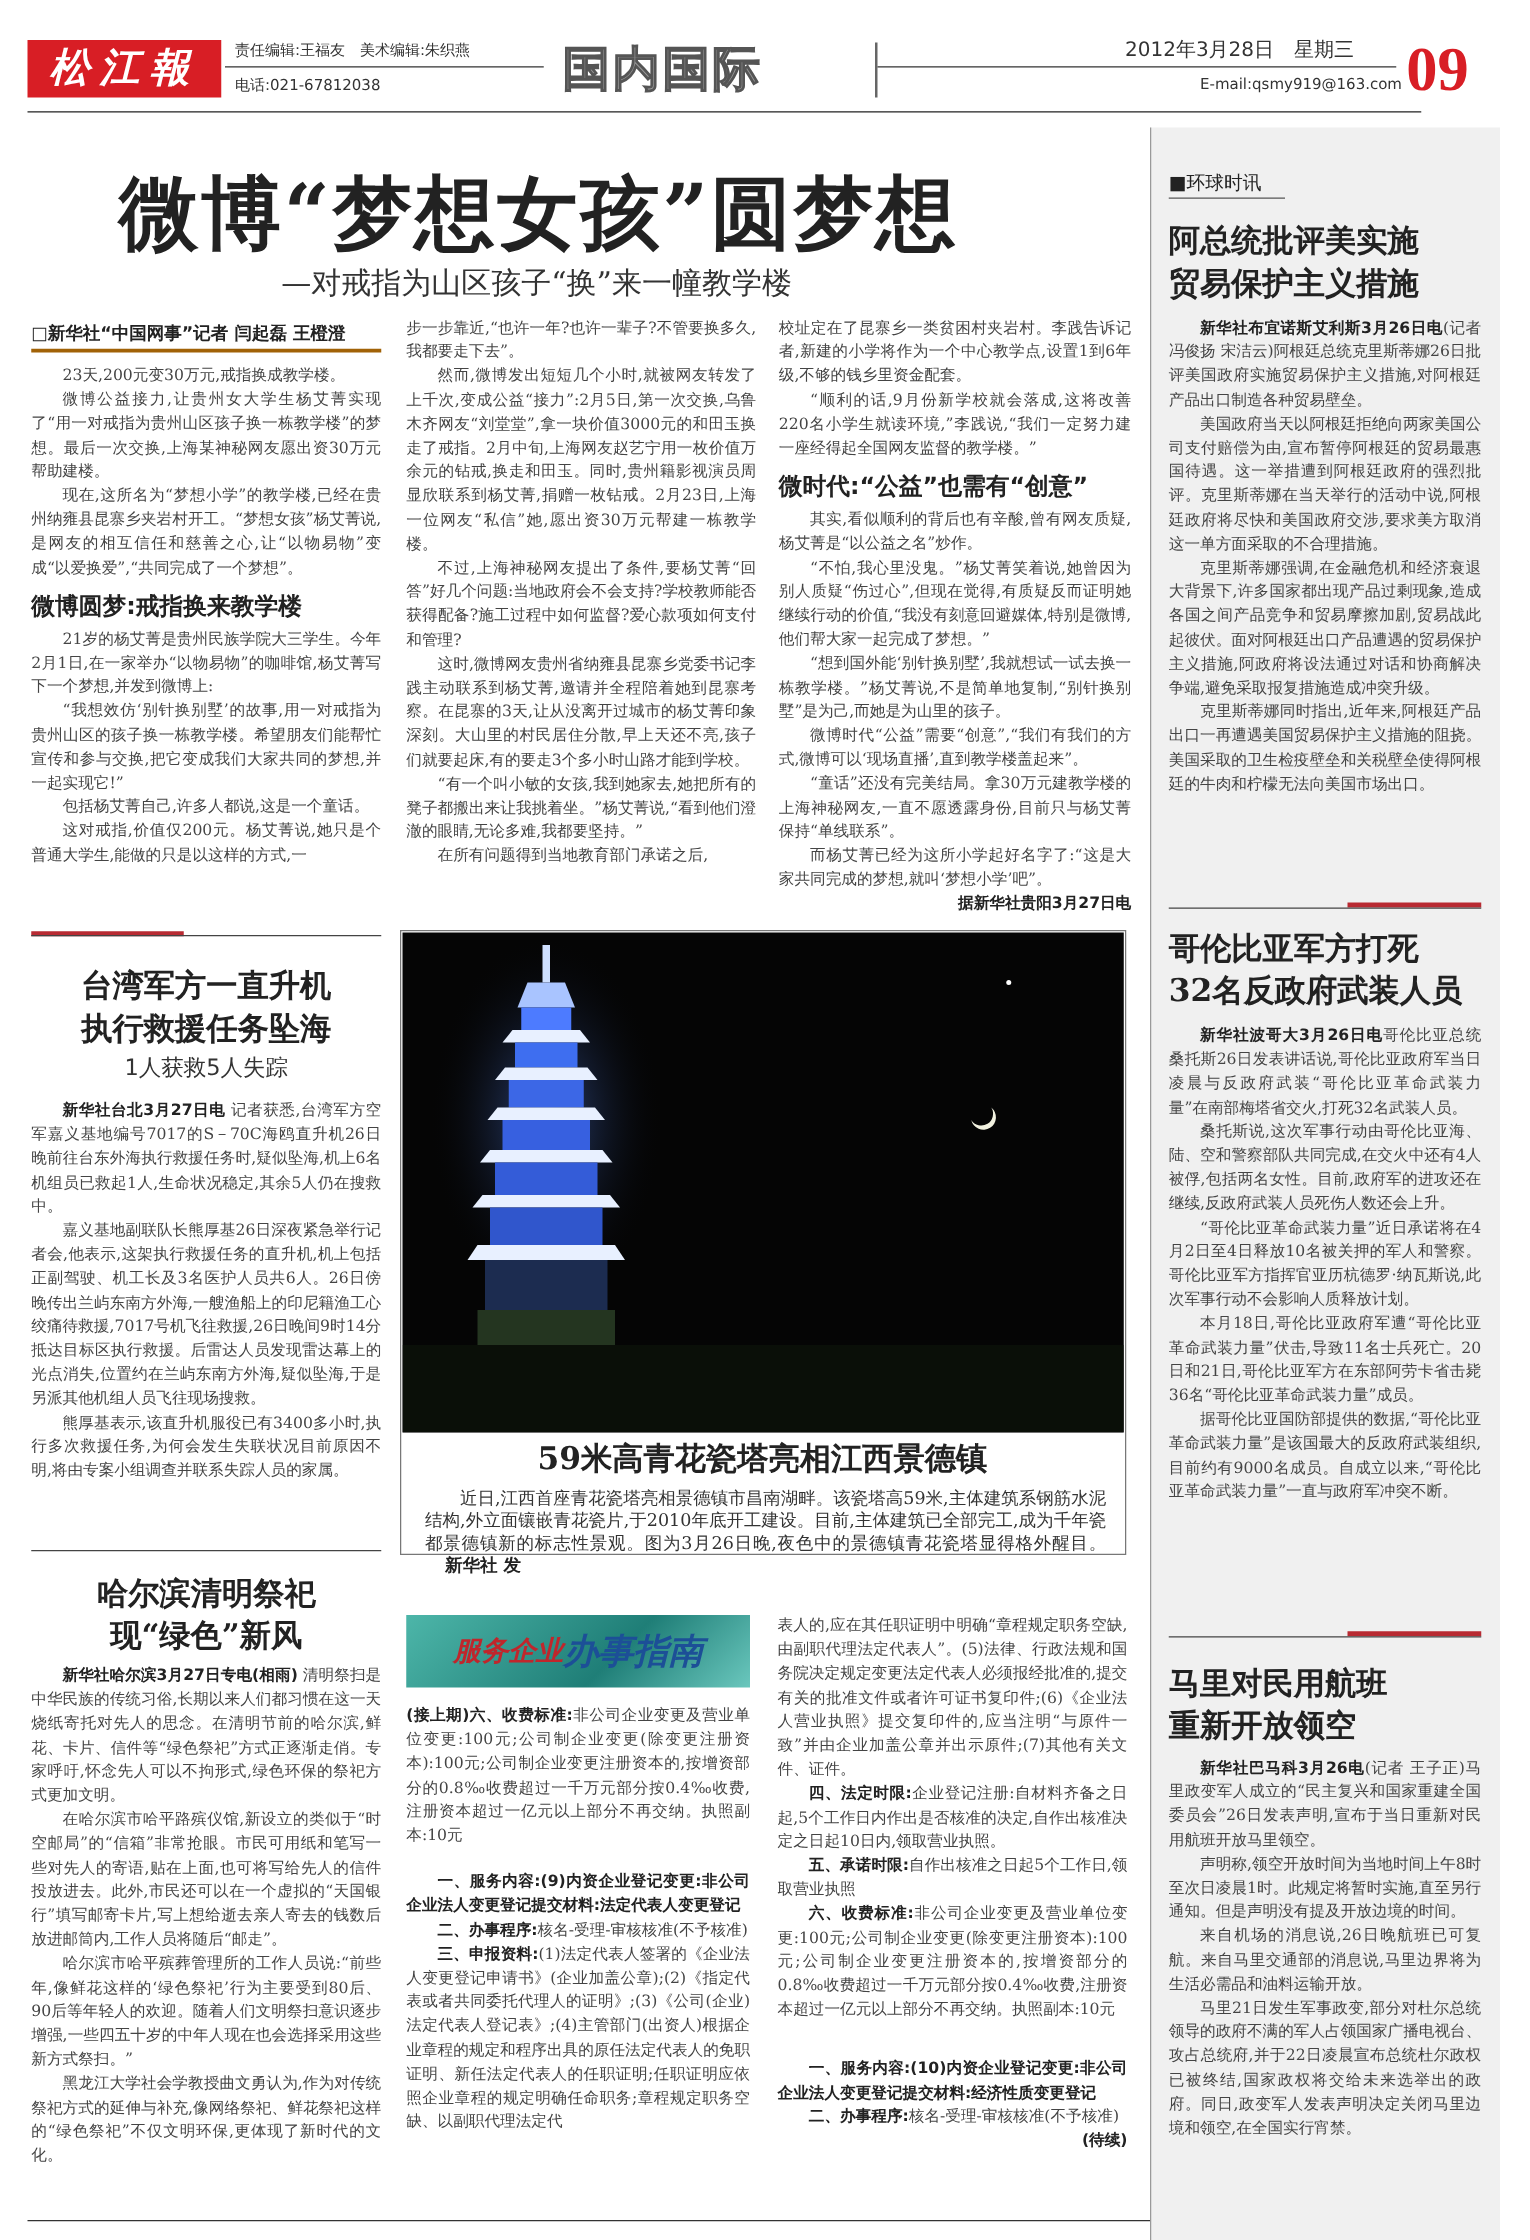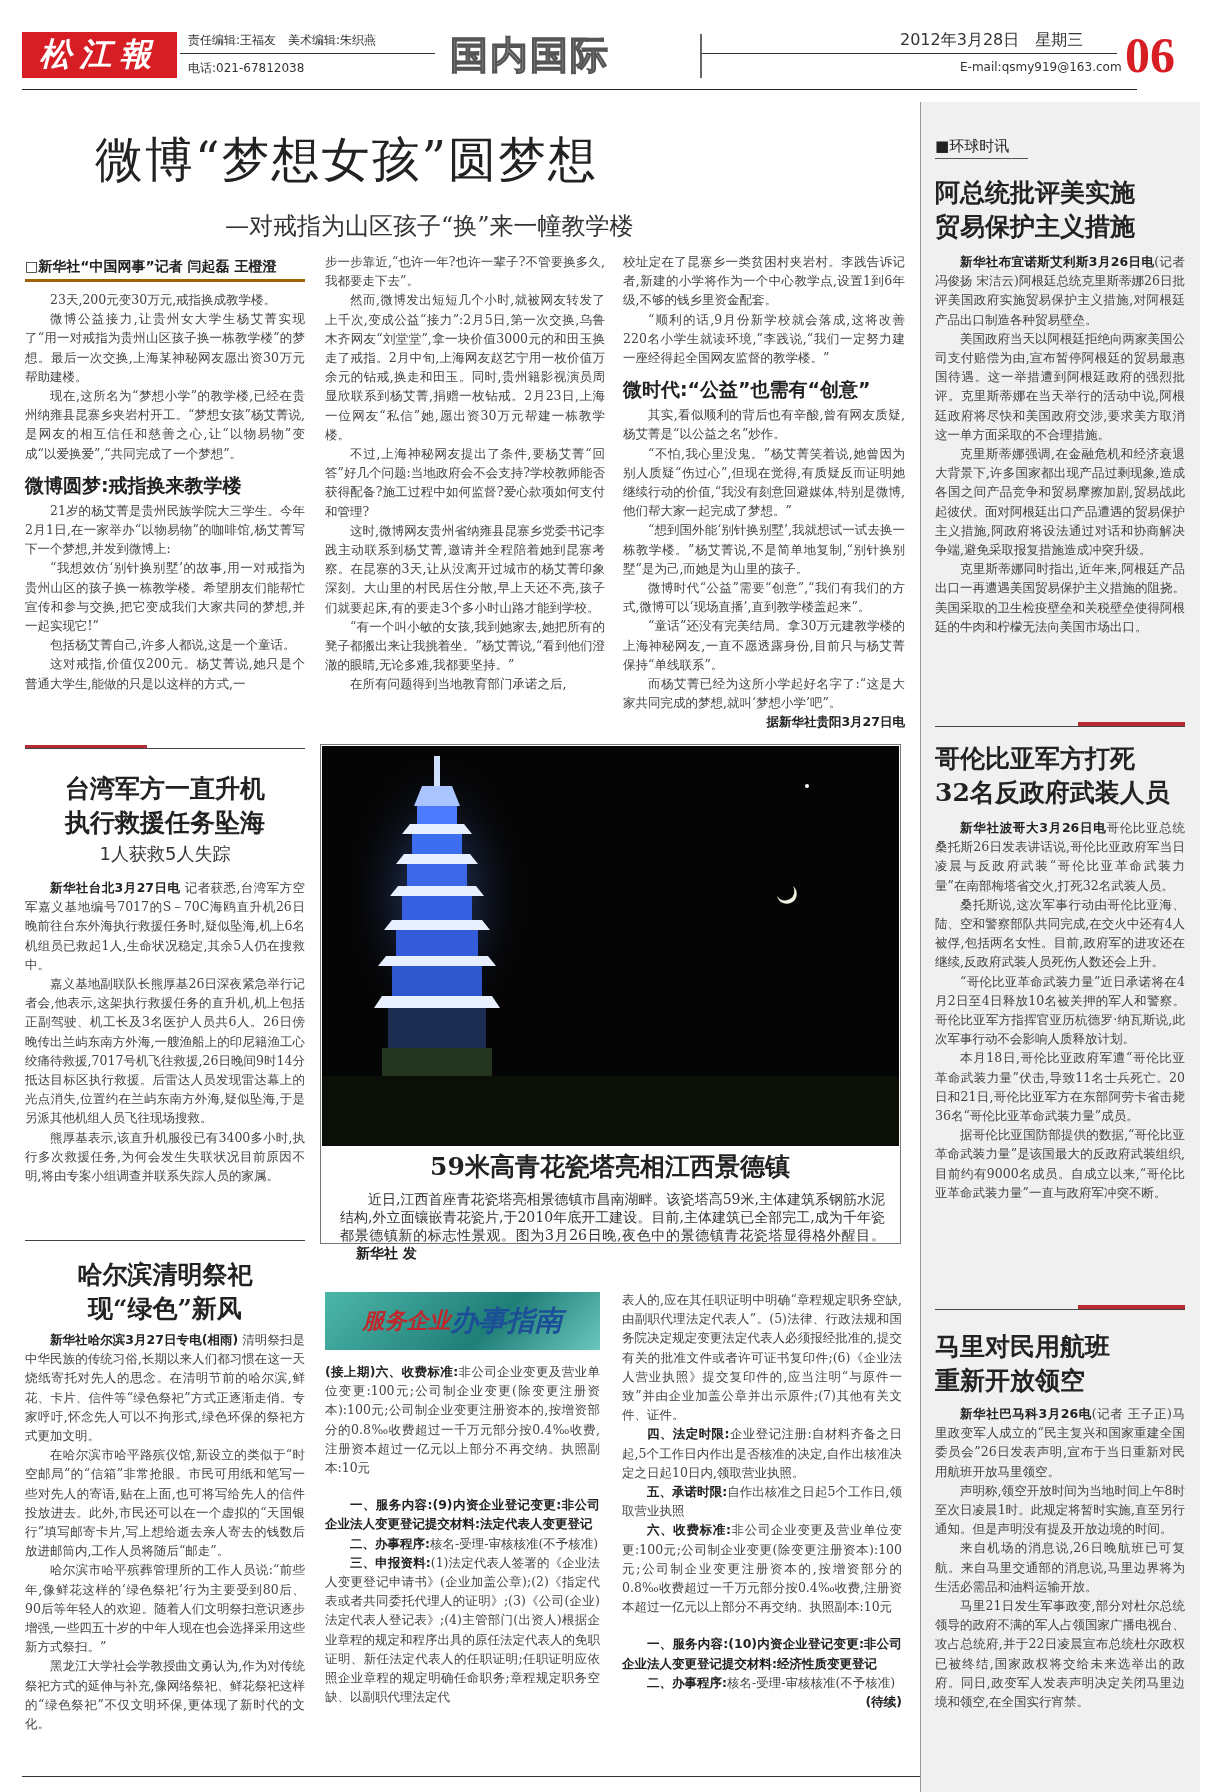--- a/index.html
+++ b/index.html
@@ -10,21 +10,21 @@
 .editors{left:188px;top:32px;font-size:12px;color:#333;font-family:"DejaVu Sans",sans-serif}
 .phone{left:188px;top:60px;font-size:12px;color:#333;font-family:"DejaVu Sans",sans-serif}
 .rule-top{left:180px;top:53px;width:255px;height:1px;background:#333}
 .section-title{left:450px;top:30px;font-size:38px;font-weight:bold;color:#999;font-family:"DejaVu Sans",sans-serif;letter-spacing:2px;-webkit-text-stroke:1px #555}
 .section-bar{left:700px;top:34px;width:2px;height:44px;background:#666}
 .rule-mid{left:702px;top:53px;width:415px;height:1px;background:#333}
 .date{left:900px;top:30px;font-size:16px;color:#333;font-family:"DejaVu Sans",sans-serif}
 .email{left:960px;top:60px;font-size:12px;color:#333;font-family:"DejaVu Sans",sans-serif}
 .page-num{left:1125px;top:26px;font-size:50px;font-weight:bold;color:#d81e25;font-family:"Liberation Serif",serif}
 .rule-main{left:22px;top:89px;width:1115px;height:1px;background:#222}
-.headline{left:95px;top:128px;font-size:48px;font-weight:normal;color:#222;letter-spacing:2px}
+.headline{left:95px;top:128px;font-size:64px;font-weight:bold;color:#222;letter-spacing:2px}
 .subhead{left:225px;top:210px;font-size:24px;color:#333}
 .byline{left:25px;top:258px;width:280px;font-size:14px;font-weight:bold;font-family:"DejaVu Sans",sans-serif;color:#222;border-bottom:3px solid #a16207;padding-bottom:3px}
 .col{position:absolute;font-size:12.5px;line-height:19.2px;color:#444;text-align:justify}
 .col p{text-indent:2em}
 .col p.noindent{text-indent:0}
 .subtitle{font-size:19px;font-weight:bold;color:#222;font-family:"DejaVu Sans",sans-serif;margin:10px 0 4px;line-height:24px;text-indent:0!important}
 .dateline{font-weight:bold;color:#222;font-family:"DejaVu Sans",sans-serif}
 .credit{text-align:right;font-weight:bold;color:#222;font-family:"DejaVu Sans",sans-serif;text-indent:0}
 .sidebar{left:920px;top:102px;width:280px;height:1690px;background:#f0f0f0;border-left:1px solid #999}
 .sb-section{left:935px;top:137px;font-size:15px;font-family:"DejaVu Sans",sans-serif;color:#222;border-bottom:1px solid #555;padding-bottom:2px;width:93px}
@@ -47,21 +47,21 @@
 
 <div class="abs masthead-logo">松江報</div>
 <div class="abs editors">责任编辑:王福友　美术编辑:朱织燕</div>
 <div class="abs rule-top"></div>
 <div class="abs phone">电话:021-67812038</div>
 <div class="abs section-title">国内国际</div>
 <div class="abs section-bar"></div>
 <div class="abs rule-mid"></div>
 <div class="abs date">2012年3月28日　星期三</div>
 <div class="abs email">E-mail:qsmy919@163.com</div>
-<div class="abs page-num">06</div>
+<div class="abs page-num">09</div>
 <div class="abs rule-main"></div>
 
 <div class="abs headline">微博“梦想女孩”圆梦想</div>
 <div class="abs subhead">—对戒指为山区孩子“换”来一幢教学楼</div>
 <div class="abs byline">□新华社“中国网事”记者 闫起磊 王橙澄</div>
 
 <div class="col" style="left:25px;top:290px;width:280px;">
   <p>23天,200元变30万元,戒指换成教学楼。</p>
   <p>微博公益接力,让贵州女大学生杨艾菁实现了“用一对戒指为贵州山区孩子换一栋教学楼”的梦想。最后一次交换,上海某神秘网友愿出资30万元帮助建楼。</p>
   <p>现在,这所名为“梦想小学”的教学楼,已经在贵州纳雍县昆寨乡夹岩村开工。“梦想女孩”杨艾菁说,是网友的相互信任和慈善之心,让“以物易物”变成“以爱换爱”,“共同完成了一个梦想”。</p>
@@ -165,21 +165,21 @@
   <p class="noindent"><span class="bold-label">(接上期)六、收费标准:</span><span>非公司企业变更及营业单位变更:100元;公司制企业变更(除变更注册资本):100元;公司制企业变更注册资本的,按增资部分的0.8‰收费超过一千万元部分按0.4‰收费,注册资本超过一亿元以上部分不再交纳。执照副本:10元</span></p>
   <p style="margin-top:18px"><span class="bold-label">一、服务内容:(9)内资企业登记变更:非公司企业法人变更登记提交材料:法定代表人变更登记</span></p>
   <p><span class="bold-label">二、办事程序:</span><span>核名-受理-审核核准(不予核准)</span></p>
   <p><span class="bold-label">三、申报资料:</span><span>(1)法定代表人签署的《企业法人变更登记申请书》(企业加盖公章);(2)《指定代表或者共同委托代理人的证明》;(3)《公司(企业)法定代表人登记表》;(4)主管部门(出资人)根据企业章程的规定和程序出具的原任法定代表人的免职证明、新任法定代表人的任职证明;任职证明应依照企业章程的规定明确任命职务;章程规定职务空缺、以副职代理法定代</span></p>
 </div>
 <div class="col" style="left:622px;top:1290px;width:280px;">
   <p class="noindent"><span>表人的,应在其任职证明中明确“章程规定职务空缺,由副职代理法定代表人”。(5)法律、行政法规和国务院决定规定变更法定代表人必须报经批准的,提交有关的批准文件或者许可证书复印件;(6)《企业法人营业执照》提交复印件的,应当注明“与原件一致”并由企业加盖公章并出示原件;(7)其他有关文件、证件。</span></p>
   <p><span class="bold-label">四、法定时限:</span><span>企业登记注册:自材料齐备之日起,5个工作日内作出是否核准的决定,自作出核准决定之日起10日内,领取营业执照。</span></p>
   <p><span class="bold-label">五、承诺时限:</span><span>自作出核准之日起5个工作日,领取营业执照</span></p>
   <p><span class="bold-label">六、收费标准:</span><span>非公司企业变更及营业单位变更:100元;公司制企业变更(除变更注册资本):100元;公司制企业变更注册资本的,按增资部分的0.8‰收费超过一千万元部分按0.4‰收费,注册资本超过一亿元以上部分不再交纳。执照副本:10元</span></p>
-  <p style="margin-top:18px"><span class="bold-label">一、服务内容:(10)内资企业登记变更:非公司企业法人变更登记提交材料:经济性质变更登记</span></p>
+  <p style="margin-top:28px"><span class="bold-label">一、服务内容:(10)内资企业登记变更:非公司企业法人变更登记提交材料:经济性质变更登记</span></p>
   <p><span class="bold-label">二、办事程序:</span><span>核名-受理-审核核准(不予核准)</span></p>
   <p class="credit">(待续)</p>
 </div>
 
 <div class="abs bottom-rule"></div>
 
 <div class="abs sidebar"></div>
 <div class="abs sb-section">■环球时讯</div>
 
 <div class="sb-title" style="left:935px;top:176px;width:250px;">

